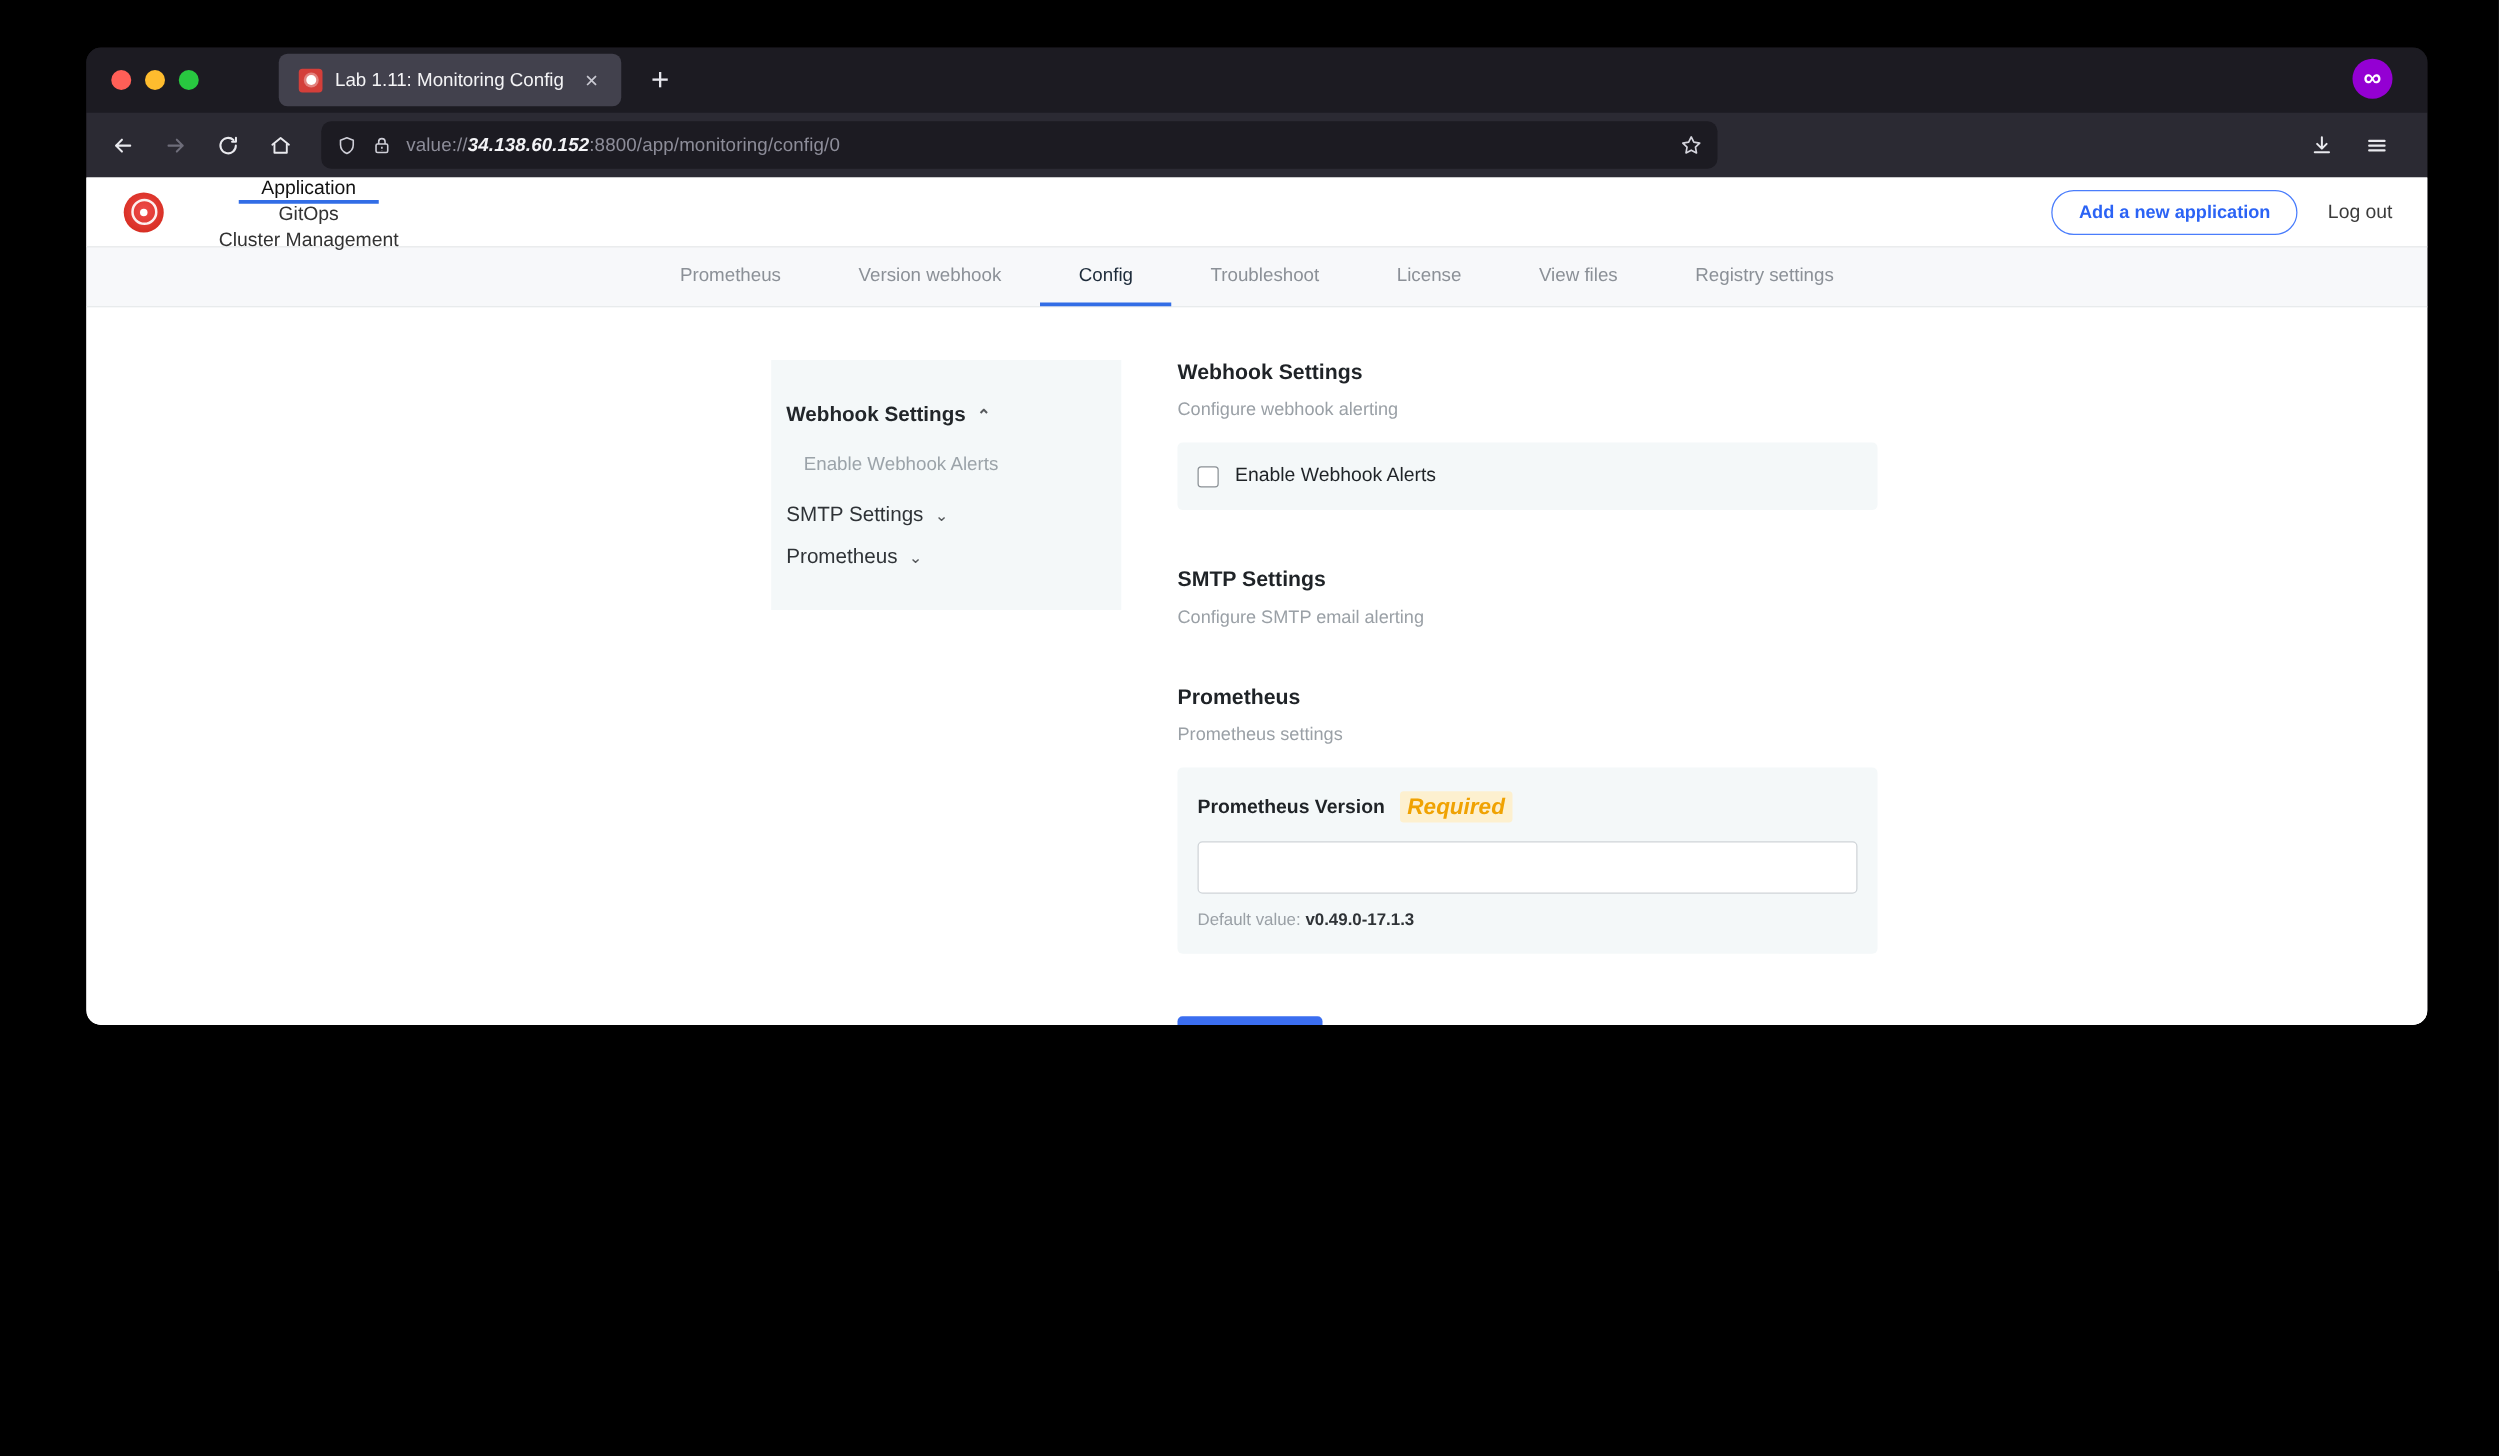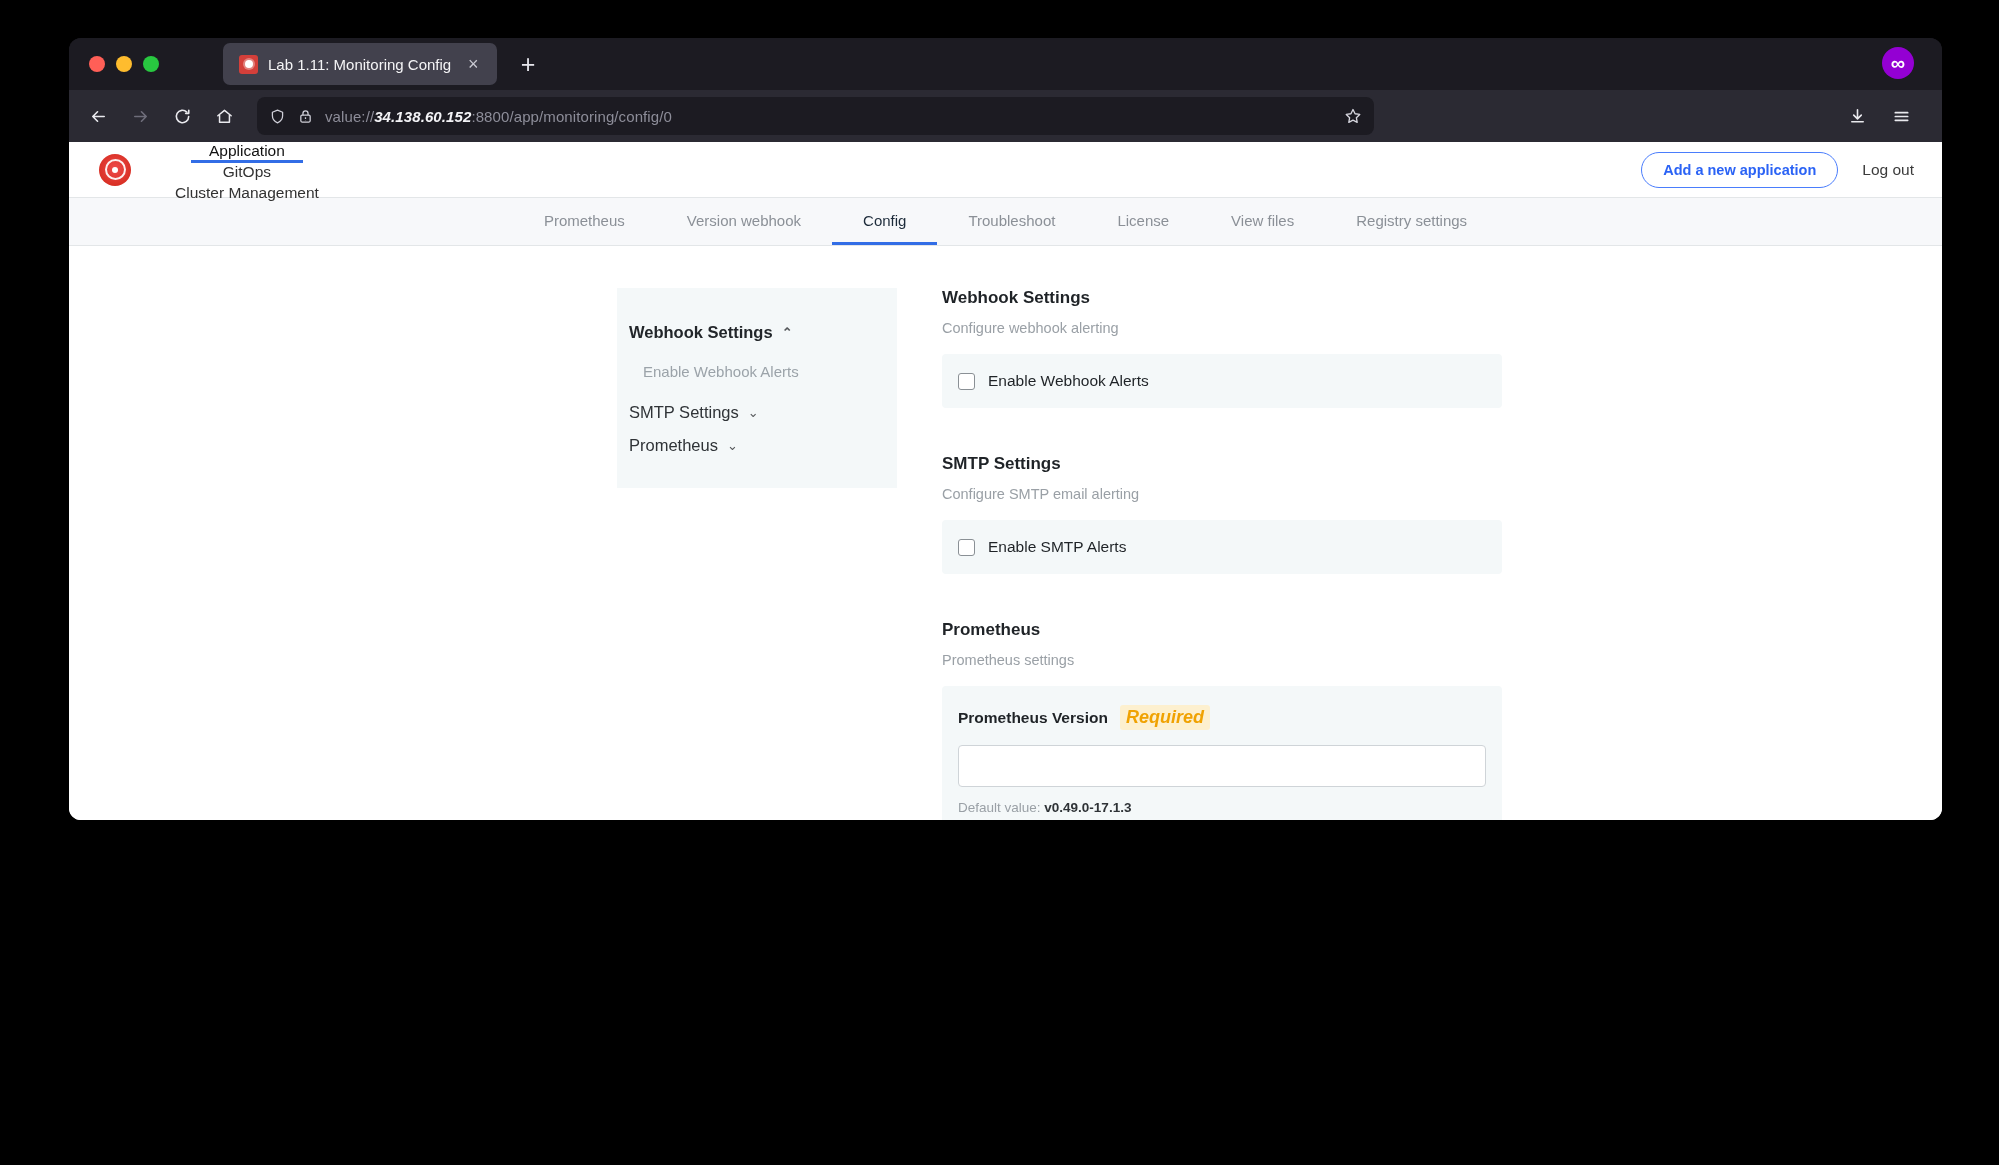--- a/index.html
+++ b/index.html
@@ -555,24 +555,20 @@
             <div class="section-desc">Configure webhook alerting</div>
             <div class="field-card">
               <span class="cb"></span>
               <span class="cb-label">Enable Webhook Alerts</span>
             </div>
           </div>
 
           <div class="section">
             <div class="section-title">SMTP Settings</div>
             <div class="section-desc">Configure SMTP email alerting</div>
-            <div class="field-card">
-              <span class="cb"></span>
-              <span class="cb-label">Enable SMTP Alerts</span>
-            </div>
           </div>
 
           <div class="section">
             <div class="section-title">Prometheus</div>
             <div class="section-desc">Prometheus settings</div>
             <div class="field-card stacked">
               <div class="field-label-row">
                 <span class="field-label">Prometheus Version</span>
                 <span class="badge-required">Required</span>
               </div>

